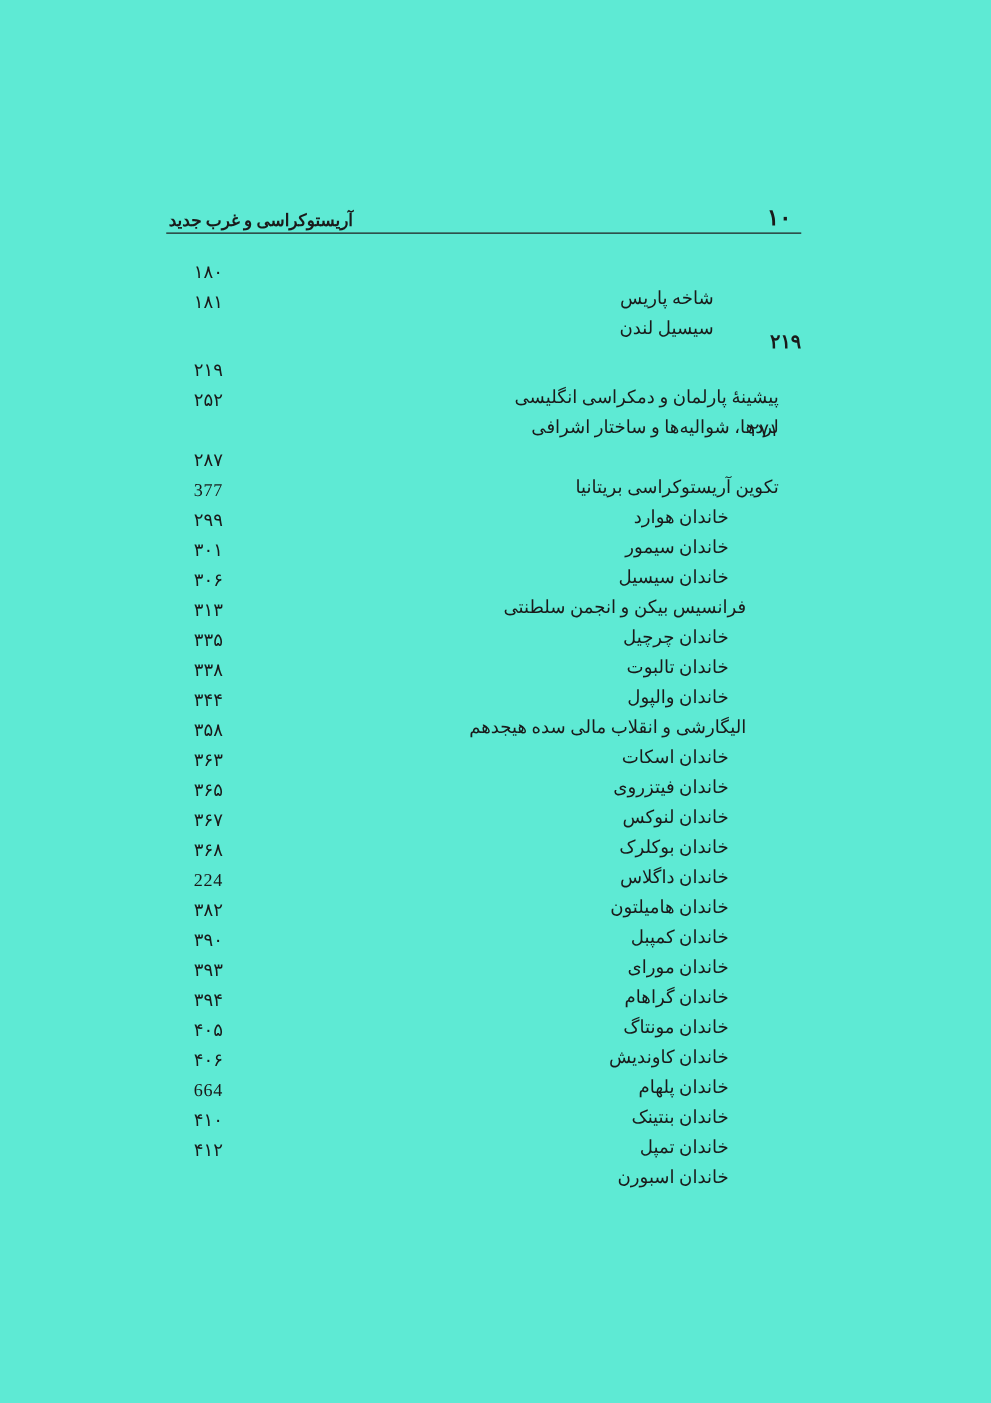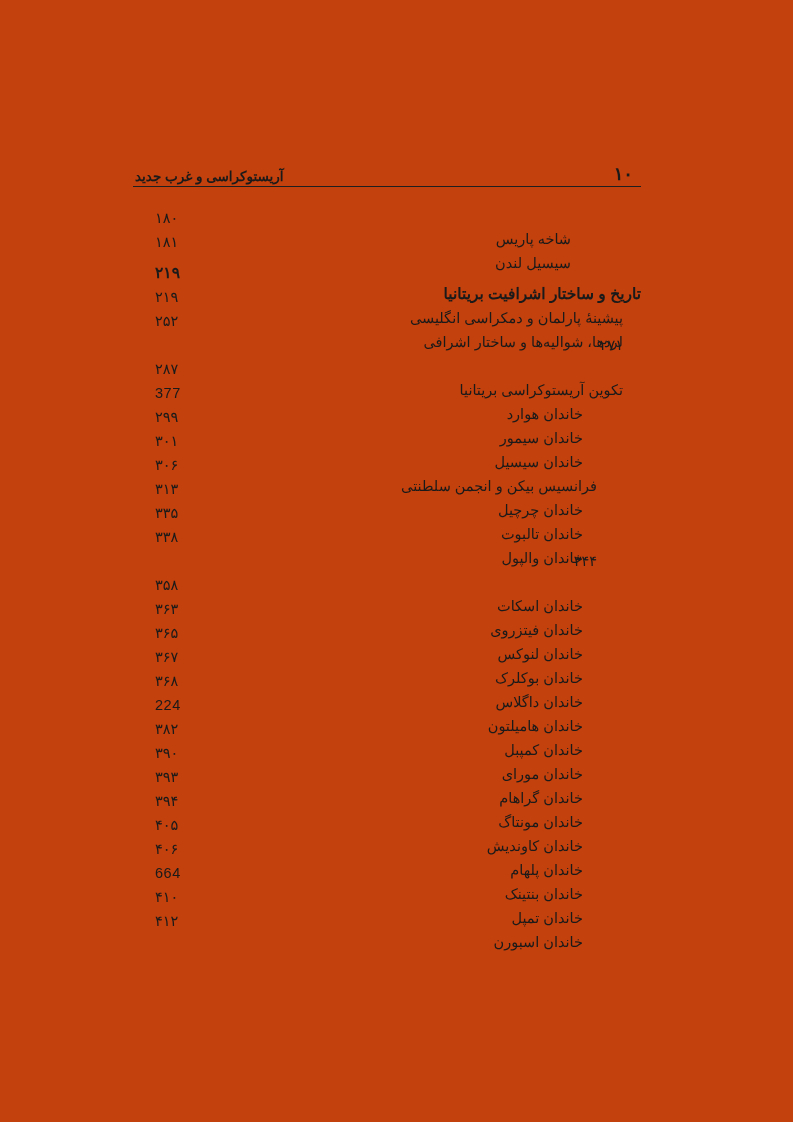--- a/index.html
+++ b/index.html
@@ -4,23 +4,23 @@
 <style>
   html, body {
     margin: 0;
     padding: 0;
     background: #ffffff;
   }
   .page {
     position: relative;
     width: 793px;
     height: 1122px;
-    background: #c2410c;
+    background: #5eead4;
     color: #1a1a1a;
-    font-family: Liberation Sans, sans-serif;
+    font-family: Liberation Serif, serif;
     overflow: hidden;
   }
   
   .page-header {
     position: absolute;
     left: 133px;
     top: 161px;
     width: 508px;
     height: 22px;
     display: flex;
@@ -88,21 +88,20 @@
   <div class="toc" id="toc">
       <div class="toc-row lvl-branch">
         <span class="toc-title">شاخه پاریس</span>
         <span class="toc-page">۱۸۰</span>
       </div>
       <div class="toc-row lvl-branch">
         <span class="toc-title">سیسیل لندن</span>
         <span class="toc-page">۱۸۱</span>
       </div>
       <div class="toc-row lvl-chapter">
-        <span class="toc-title">تاریخ و ساختار اشرافیت بریتانیا</span>
         <span class="toc-page">۲۱۹</span>
       </div>
       <div class="toc-row lvl-section">
         <span class="toc-title">پیشینهٔ پارلمان و دمکراسی انگلیسی</span>
         <span class="toc-page">۲۱۹</span>
       </div>
       <div class="toc-row lvl-section">
         <span class="toc-title">لردها، شوالیه‌ها و ساختار اشرافی</span>
         <span class="toc-page">۲۵۲</span>
       </div>
@@ -135,20 +134,21 @@
       </div>
       <div class="toc-row lvl-family">
         <span class="toc-title">خاندان تالبوت</span>
         <span class="toc-page">۳۳۵</span>
       </div>
       <div class="toc-row lvl-family">
         <span class="toc-title">خاندان والپول</span>
         <span class="toc-page">۳۳۸</span>
       </div>
       <div class="toc-row lvl-subsection">
+        <span class="toc-title">الیگارشی و انقلاب مالی سده هیجدهم</span>
         <span class="toc-page">۳۴۴</span>
       </div>
       <div class="toc-row lvl-family">
         <span class="toc-title">خاندان اسکات</span>
         <span class="toc-page">۳۵۸</span>
       </div>
       <div class="toc-row lvl-family">
         <span class="toc-title">خاندان فیتزروی</span>
         <span class="toc-page">۳۶۳</span>
       </div>

